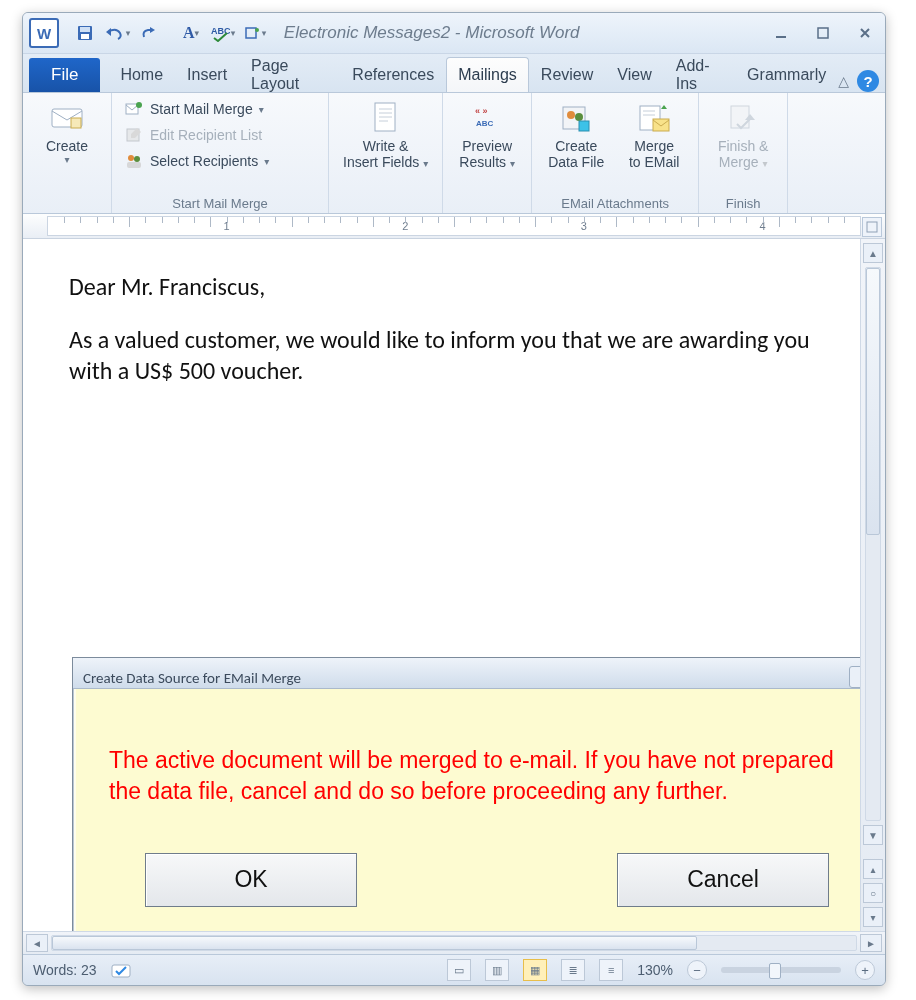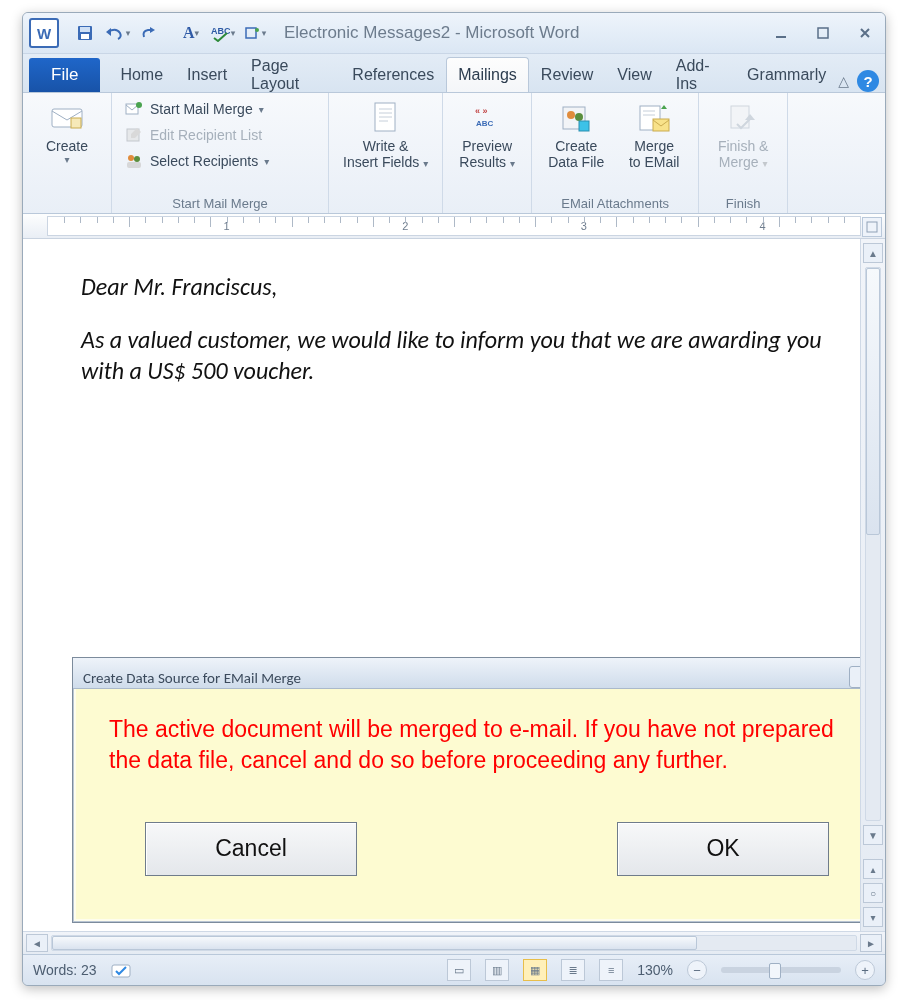--- a/index.html
+++ b/index.html
@@ -59,20 +59,21 @@
     font-size: 16px;
   }
   .qat-sep { width: 6px; }
   .titlebar .spacer { flex: 1; }
   .doc-title {
     flex: 2;
     text-align: center;
     color: #6d7c8d;
     font-size: 17px;
     white-space: nowrap;
+    font-style: italic;
   }
   .winbtn {
     width: 28px; height: 24px;
     display:flex;align-items:center;justify-content:center;
     color:#5a6f88;
     font-size: 16px;
     margin-left: 10px;
   }
   
   .tabsrow {
@@ -209,21 +210,21 @@
   }
   .doc {
     position:absolute; left:28px; right:48px; top:8px; bottom:0;
     background:#fff;
     padding: 24px 10px 10px 14px;
     font-family: Calibri, "Segoe UI", sans-serif;
     font-size: 24px;
     color:#111;
     line-height: 1.3;
   }
-  .doc p { margin: 0 0 22px 16px; font-style: italic; }
+  .doc p { margin: 0 0 22px 4px; }
   .vscroll {
     position:absolute;right:0;top:0;bottom:0;width:24px;
     background:linear-gradient(#f1f4f9,#e5ebf3);
     border-left:1px solid #cfd9e6;
     display:flex;flex-direction:column;align-items:center;
     padding:4px 0;
     gap:4px;
   }
   .vscroll .sbtn{width:18px;height:18px;border:1px solid #bcc8d7;background:#eaf0f8;display:flex;align-items:center;justify-content:center;font-size:10px;color:#6a7a8c;}
   .vscroll .track{flex:1;width:14px;background:#e4eaf2;border:1px solid #cfd9e6;border-radius:2px;position:relative;}
@@ -265,21 +266,21 @@
     display:flex;align-items:flex-end;padding:0 10px;
     color:#3b4a5c;font-size:15px;
   }
   .dialog-title .spacer{flex:1;}
   .dialog-close{
     width:30px;height:20px;border:1px solid #9fb0c4;background:#eaf0f8;
     display:flex;align-items:center;justify-content:center;border-radius:3px;
     font-size:12px;color:#5a6c80;
   }
   .dialog-body{
-    padding: 25px 28px 46px 36px;
+    padding: 56px 28px 46px 36px;
   }
   .dialog-msg{
     color:#ff0000;
     font-family: Tahoma, "Segoe UI", sans-serif;
     font-size: 23px;
     line-height: 1.35;
     margin-bottom: 46px;
     max-width: 740px;
   }
   .dialog-btns{
@@ -595,22 +596,22 @@
           <div class="spacer"></div>
           <div class="dialog-close">
             <svg width="12" height="10" viewBox="0 0 12 10">
                   <path d="M2 1 L10 9 M10 1 L2 9" stroke="#5a6c80" stroke-width="1.5"></path>
                 </svg>
           </div>
         </div>
         <div class="dialog-body">
           <div class="dialog-msg">The active document will be merged to e-mail. If you have not prepared the data file, cancel and do so before proceeding any further.</div>
           <div class="dialog-btns">
+            <div class="dlgbtn">OK</div>
             <div class="dlgbtn">Cancel</div>
-            <div class="dlgbtn">OK</div>
           </div>
         </div>
       </div>
     </div>
 
     <div class="vscroll">
       <div class="sbtn">▲</div>
       <div class="track">
             <div class="thumb"></div>
           </div>

